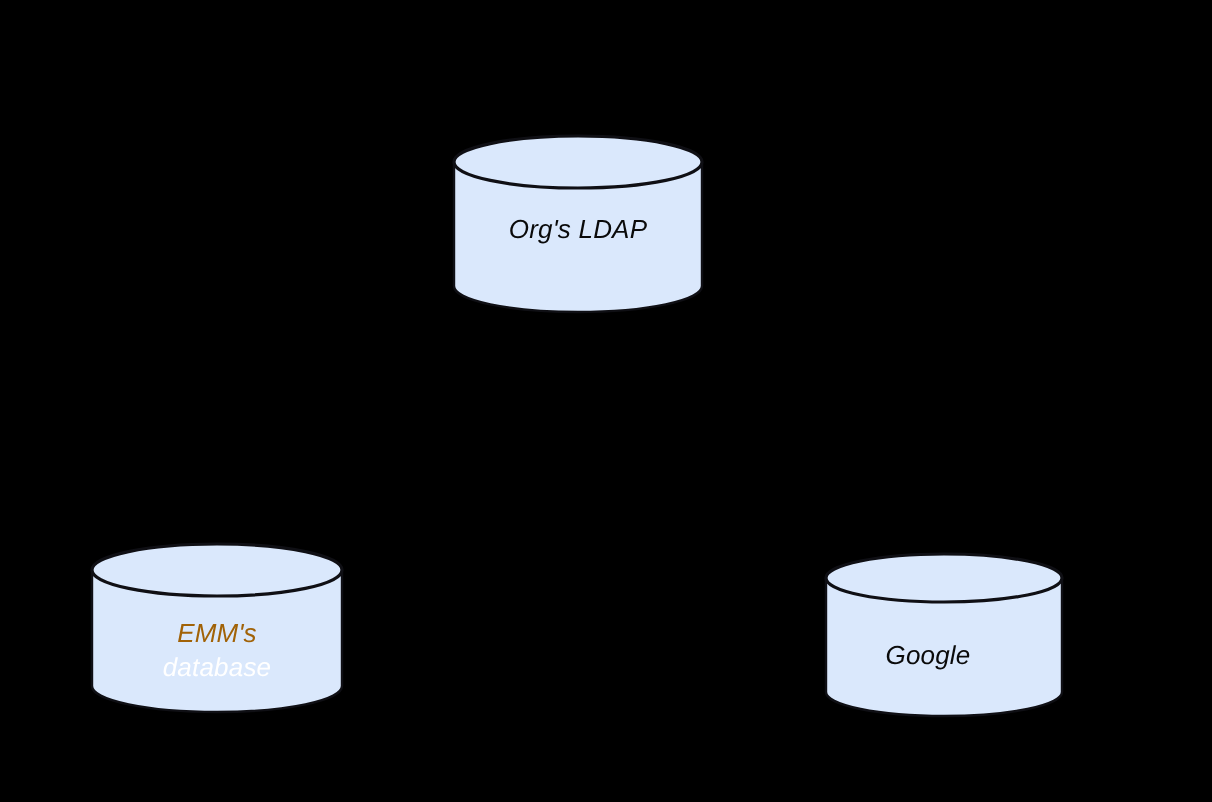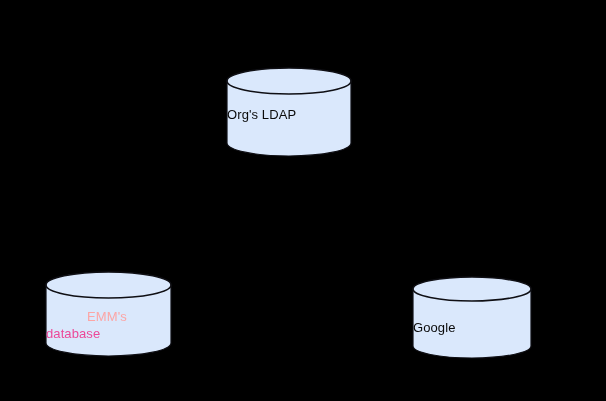--- a/index.html
+++ b/index.html
@@ -29,49 +29,51 @@
   .node svg {
     position: absolute;
     left: 0;
     top: 0;
     overflow: visible;
   }
   .node-label {
     position: absolute;
     left: 0;
     width: 100%;
+    text-align: center;
     color: #0a0a0a;
     font-family: "Liberation Sans", sans-serif;
     font-size: 13px;
     line-height: 17px;
     letter-spacing: 0.1px;
     white-space: pre;
     pointer-events: none;
+    font-style: italic;
   }
 </style>
 </head>
 <body style="width: 606px; height: 401px; background: rgb(0, 0, 0);">
 
 <div id="canvas" style="width: 606px; height: 401px; background: rgb(0, 0, 0);">
 
   <div class="node" id="node-ldap" style="left: 227px; top: 68px; width: 124px; height: 88px;">
     <svg id="svg-ldap" width="124" height="88" viewBox="0 0 124 88">
         <path d="M 0 13 L 0 75 A 62 13 0 0 0 124 75 L 124 13 Z" fill="#dae8fc" stroke="#0f0f14" stroke-width="1.2" stroke-linejoin="round"></path>
         <ellipse cx="62" cy="13" rx="62" ry="13" fill="#dae8fc" stroke="#0f0f14" stroke-width="1.6"></ellipse>
       </svg>
     <div class="node-label" id="label-ldap-0" style="top: 37.5px; color: rgb(10, 10, 10);">Org's LDAP</div>
   </div>
 
   <div class="node" id="node-emm" style="left: 46px; top: 272px; width: 125px; height: 84px;">
     <svg id="svg-emm" width="125" height="84" viewBox="0 0 125 84">
         <path d="M 0 13 L 0 71 A 62.5 13 0 0 0 125 71 L 125 13 Z" fill="#dae8fc" stroke="#0f0f14" stroke-width="1.2" stroke-linejoin="round"></path>
         <ellipse cx="62.5" cy="13" rx="62.5" ry="13" fill="#dae8fc" stroke="#0f0f14" stroke-width="1.6"></ellipse>
       </svg>
-    <div class="node-label" id="label-emm-0" style="top: 35.5px; color: #fca5a5; margin-left: 41px;">EMM's</div>
-    <div class="node-label" id="label-emm-1" style="top: 52.5px; color: #ec4899;">database</div>
+    <div class="node-label" id="label-emm-0" style="top: 35.5px; color: #a16207;">EMM's</div>
+    <div class="node-label" id="label-emm-1" style="top: 52.5px; color: #ffffff;">database</div>
   </div>
 
   <div class="node" id="node-google" style="left: 413px; top: 277px; width: 102px; height: 81px;">
     <svg id="svg-google" width="118" height="81" viewBox="0 0 118 81">
         <path d="M 0 12 L 0 69 A 59 12 0 0 0 118 69 L 118 12 Z" fill="#dae8fc" stroke="#0f0f14" stroke-width="1.2" stroke-linejoin="round"></path>
         <ellipse cx="59" cy="12" rx="59" ry="12" fill="#dae8fc" stroke="#0f0f14" stroke-width="1.6"></ellipse>
       </svg>
     <div class="node-label" id="label-google-0" style="top: 42px; color: rgb(10, 10, 10);">Google</div>
   </div>
 

